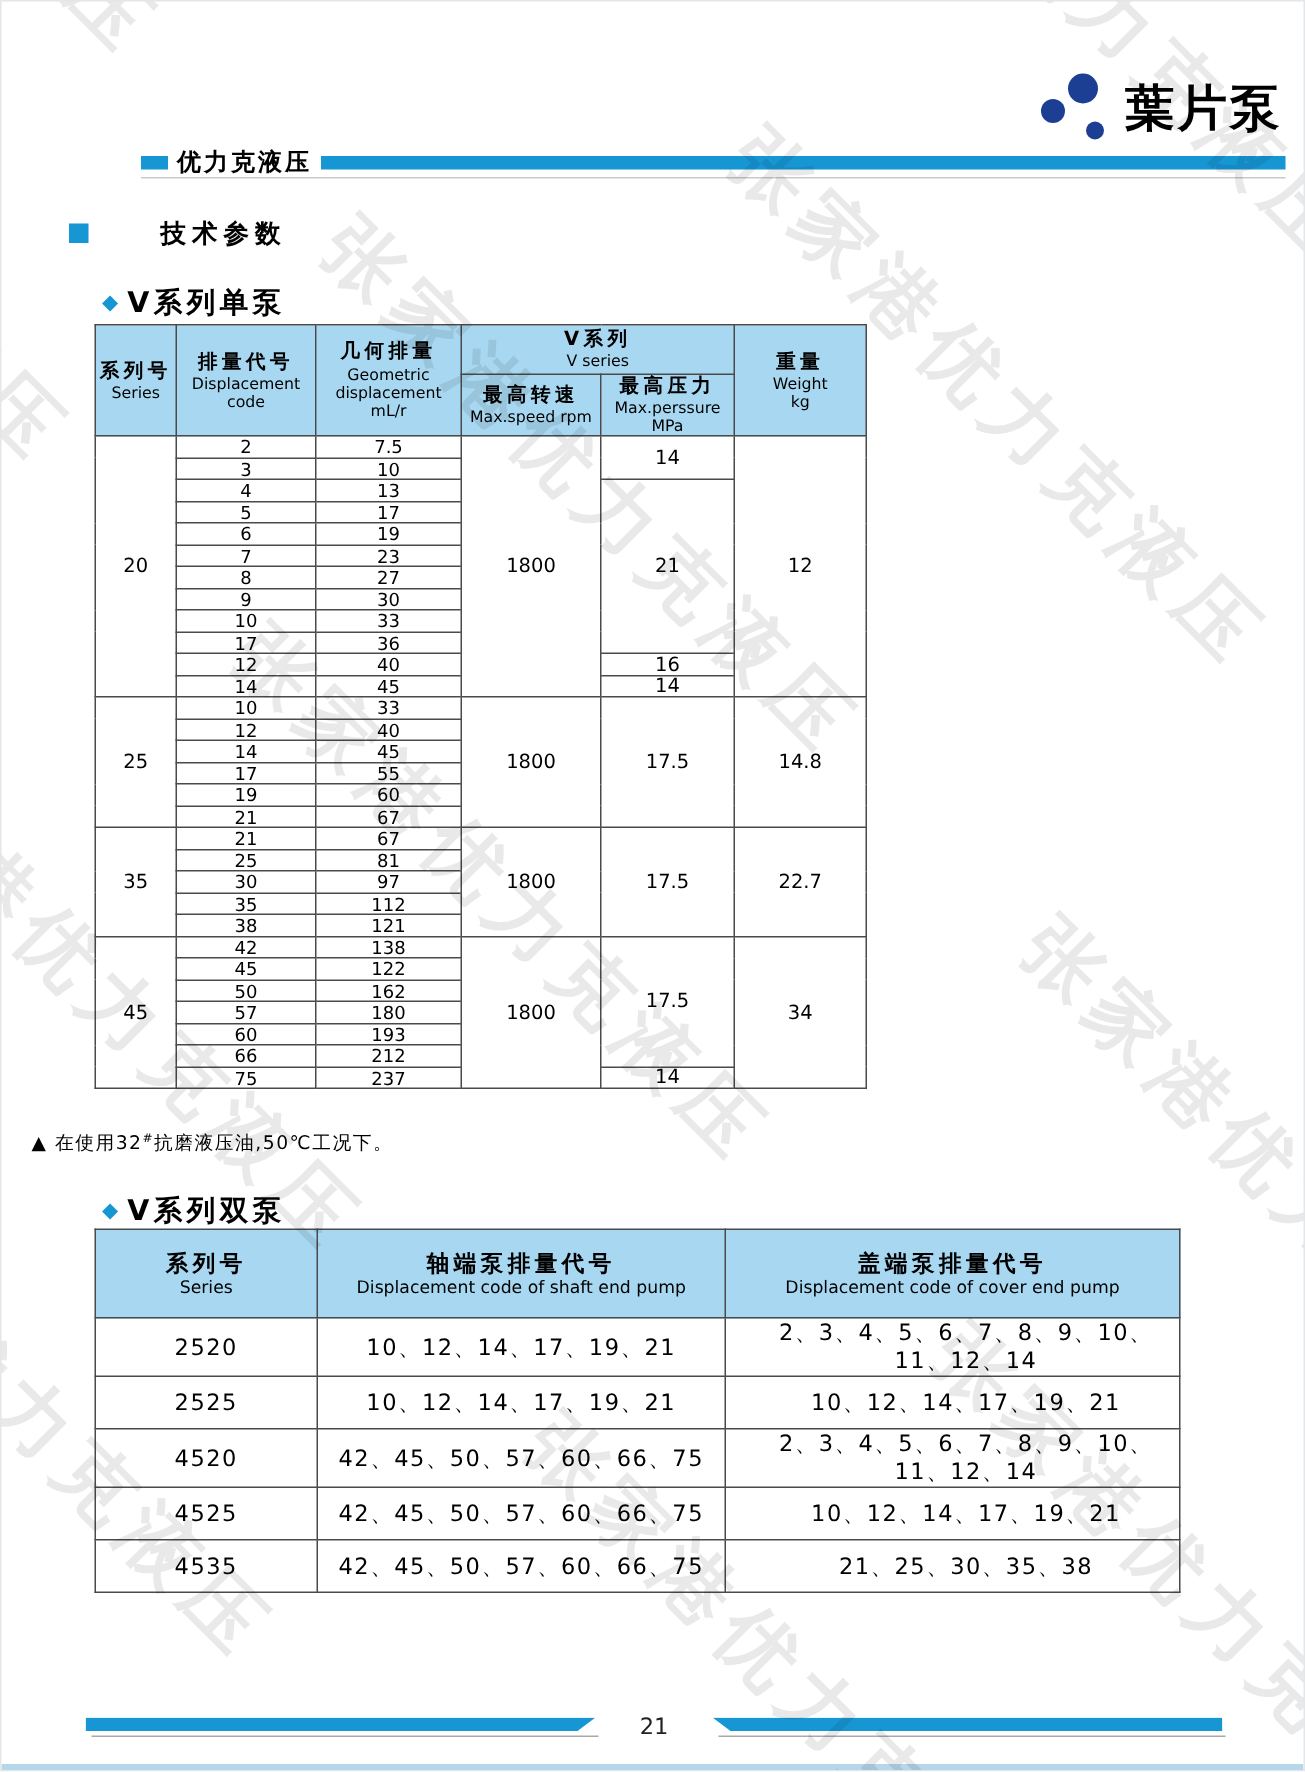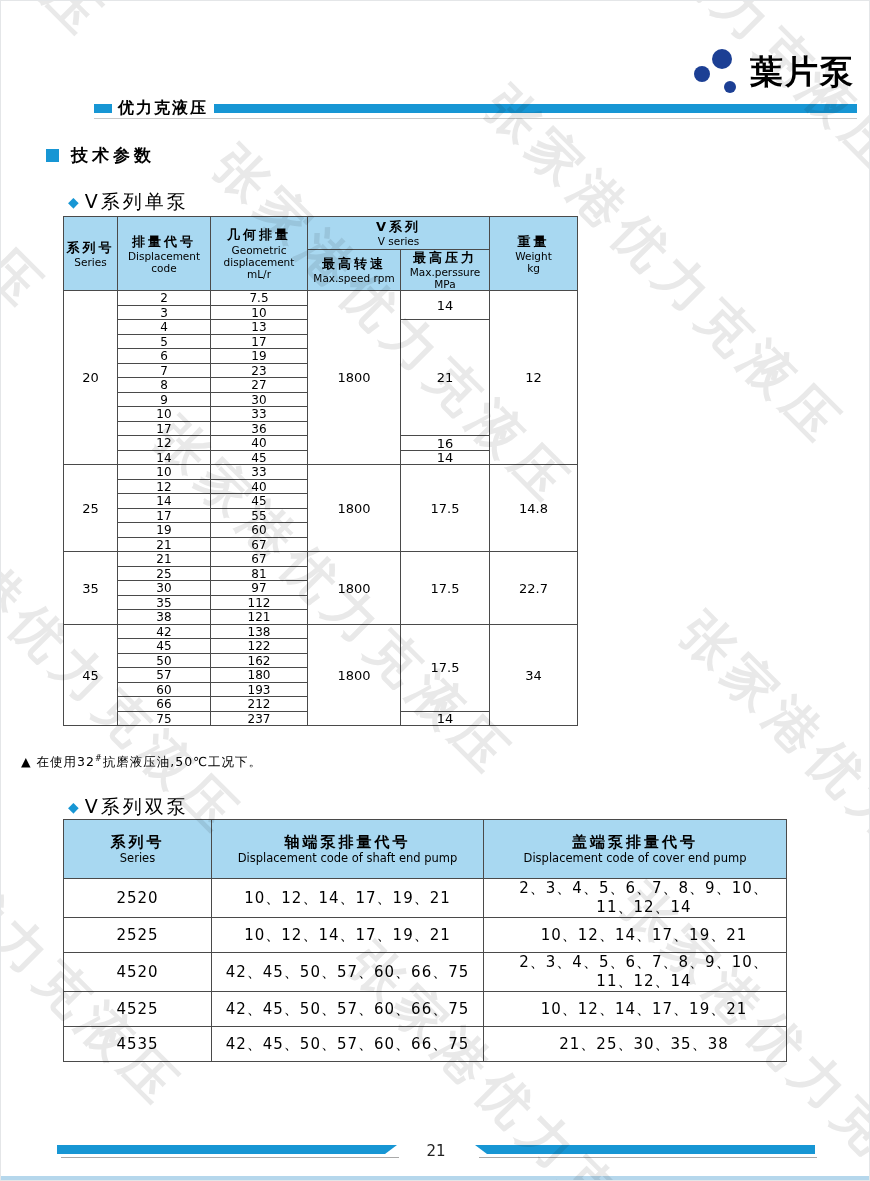--- a/index.html
+++ b/index.html
@@ -57,27 +57,27 @@
     display:flex; align-items:center; gap:6px; z-index:2;
   }
   .page-title-text { font-size:33px; font-weight:900; letter-spacing:2px; }
 
   
   .section-title {
     position:absolute; top:143px; left:45px;
     display:flex; align-items:center; gap:12px; z-index:2;
   }
   .blue-square { width:13px; height:13px; background:#1796D4; }
-  .section-title-text { font-size:17px; font-weight:bold; letter-spacing:4px; }
+  .section-title-text { font-size:17px; font-weight:bold; letter-spacing:4px;margin-left:36px; }
 
   .sub-title { position:absolute; display:flex; align-items:center; gap:6px; z-index:2; }
   .sub-title.first { top:188px; left:67px; }
   .sub-title.second { top:793px; left:67px; }
   .blue-diamond { color:#1796D4; font-size:14px; line-height:1; }
-  .sub-title-text { font-size:19px; font-weight:normal; letter-spacing:3px; }
+  .sub-title-text { font-size:19px; font-weight:bold; letter-spacing:3px; }
 
   
   table { border-collapse:collapse; table-layout:fixed; z-index:2; position:absolute; background:transparent; }
   th, td { border:1px solid #4a4a4a; padding:0; text-align:center; vertical-align:middle; }
   thead th { background:#A8D8F1; font-weight:bold; }
   .zh { display:block; font-size:13px; font-weight:bold; letter-spacing:3px; line-height:1.25; }
   .en { display:block; font-size:10.5px; font-weight:normal; letter-spacing:0; line-height:1.15; white-space:pre-line; }
 
   
   .t1 { top:215px; left:62px; width:514px; }

